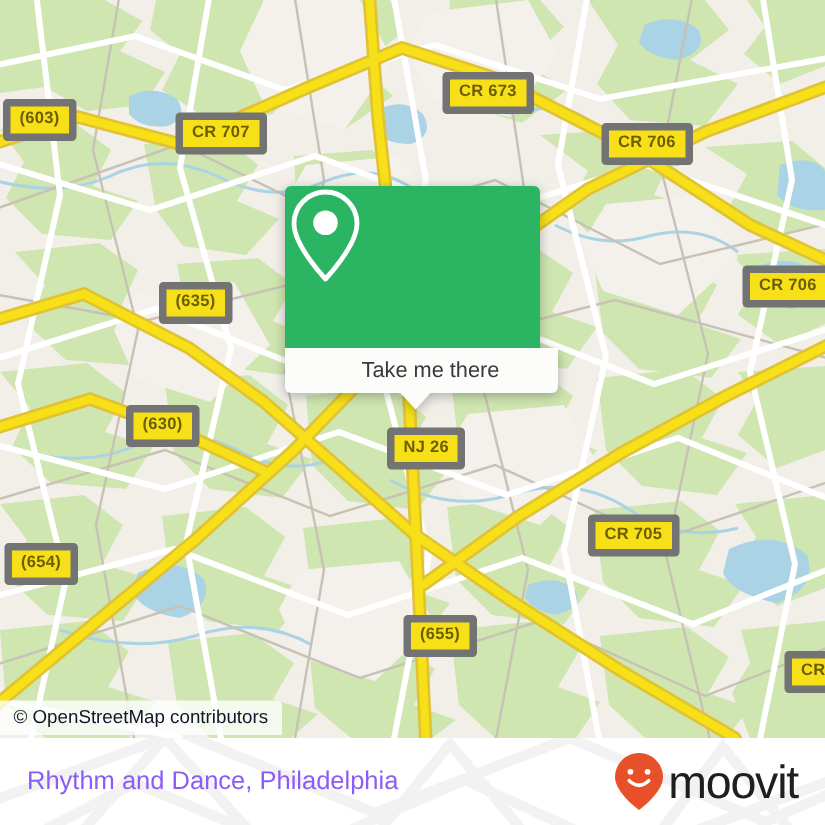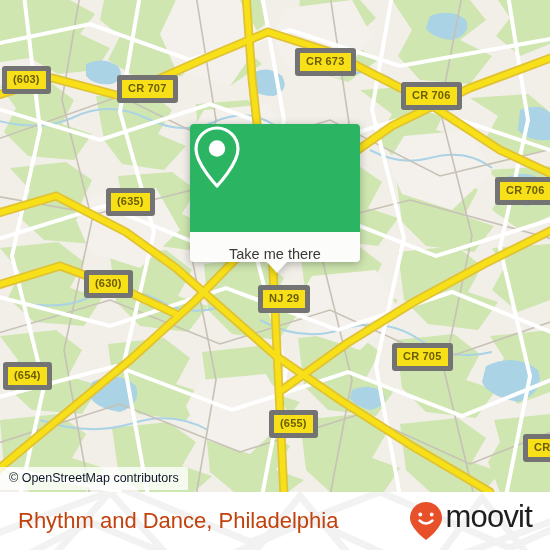--- a/index.html
+++ b/index.html
@@ -38,22 +38,22 @@
   #callout-body{
     width:170px;height:108px;
     background:#2bb563;
     border-radius:4px 4px 0 0;
     display:flex;align-items:center;justify-content:center;
   }
   #callout-footer{
     width:170px;height:30px;
     background:#fcfcfa;
     border-radius:0 0 4px 4px;
-    display:flex;align-items:flex-end;justify-content:center;
-    color:#3a3a3a;font-size:14.5px;
+    display:flex;align-items:center;justify-content:center;
+    color:#3a3a3a;font-size:14.5px;padding-left:12px;
   }
   #callout-tail{
     position:absolute;left:77px;top:138px;
     width:0;height:0;
     border-left:10px solid transparent;
     border-right:10px solid transparent;
     border-top:11px solid #fcfcfa;
   }
 
   
@@ -67,25 +67,25 @@
   }
 
   
   #bottombar{
     position:absolute;left:0;top:492px;width:550px;height:58px;
     background:#ffffff;overflow:hidden;
   }
   #bottombar-watermark{position:absolute;left:0;top:-30px;opacity:.55;}
   #place-name{
     position:absolute;left:18px;top:50%;transform:translateY(-50%);
-    font-size:22px;color:#c2410c;white-space:nowrap;
+    font-size:17px;color:#8b5cf6;white-space:nowrap;
   }
   #brand{
     position:absolute;right:18px;top:50%;transform:translateY(-50%);
-    display:flex;align-items:flex-start;gap:2px;
+    display:flex;align-items:center;gap:2px;
   }
   #brand-text{
     font-size:31px;color:#1f1f1f;letter-spacing:-.8px;line-height:1;
     font-weight:normal;
   }
 </style>
 </head>
 <body>
 
 <div id="app">
@@ -211,21 +211,21 @@
       </g>
     </svg>
 
     <div class="shield" style="left:2px;top:66px;">(603)</div>
     <div class="shield" style="left:117px;top:75px;">CR 707</div>
     <div class="shield" style="left:295px;top:48px;">CR 673</div>
     <div class="shield" style="left:401px;top:82px;">CR 706</div>
     <div class="shield" style="left:495px;top:177px;">CR 706</div>
     <div class="shield" style="left:106px;top:188px;">(635)</div>
     <div class="shield" style="left:47px;top:270px;margin-left:37px;">(630)</div>
-    <div class="shield" style="left:258px;top:285px;">NJ 29</div>
+    <div class="shield" style="left:258px;top:285px;">NJ 26</div>
     <div class="shield" style="left:392px;top:343px;">CR 705</div>
     <div class="shield" style="left:3px;top:362px;">(654)</div>
     <div class="shield" style="left:269px;top:374px;margin-top:36px;">(655)</div>
     <div class="shield" style="left:523px;top:434px;">CR</div>
 
     <div id="callout">
       <div id="callout-body">
         <svg width="54" height="68" viewBox="0 0 54 68">
           <path d="M27 4 C15.4 4 6 13.4 6 25 C6 40 27 62 27 62 C27 62 48 40 48 25 C48 13.4 38.6 4 27 4 Z" fill="none" stroke="#ffffff" stroke-width="3.2" stroke-linejoin="round"></path>
           <circle cx="27" cy="24.5" r="8.2" fill="#ffffff"></circle>

